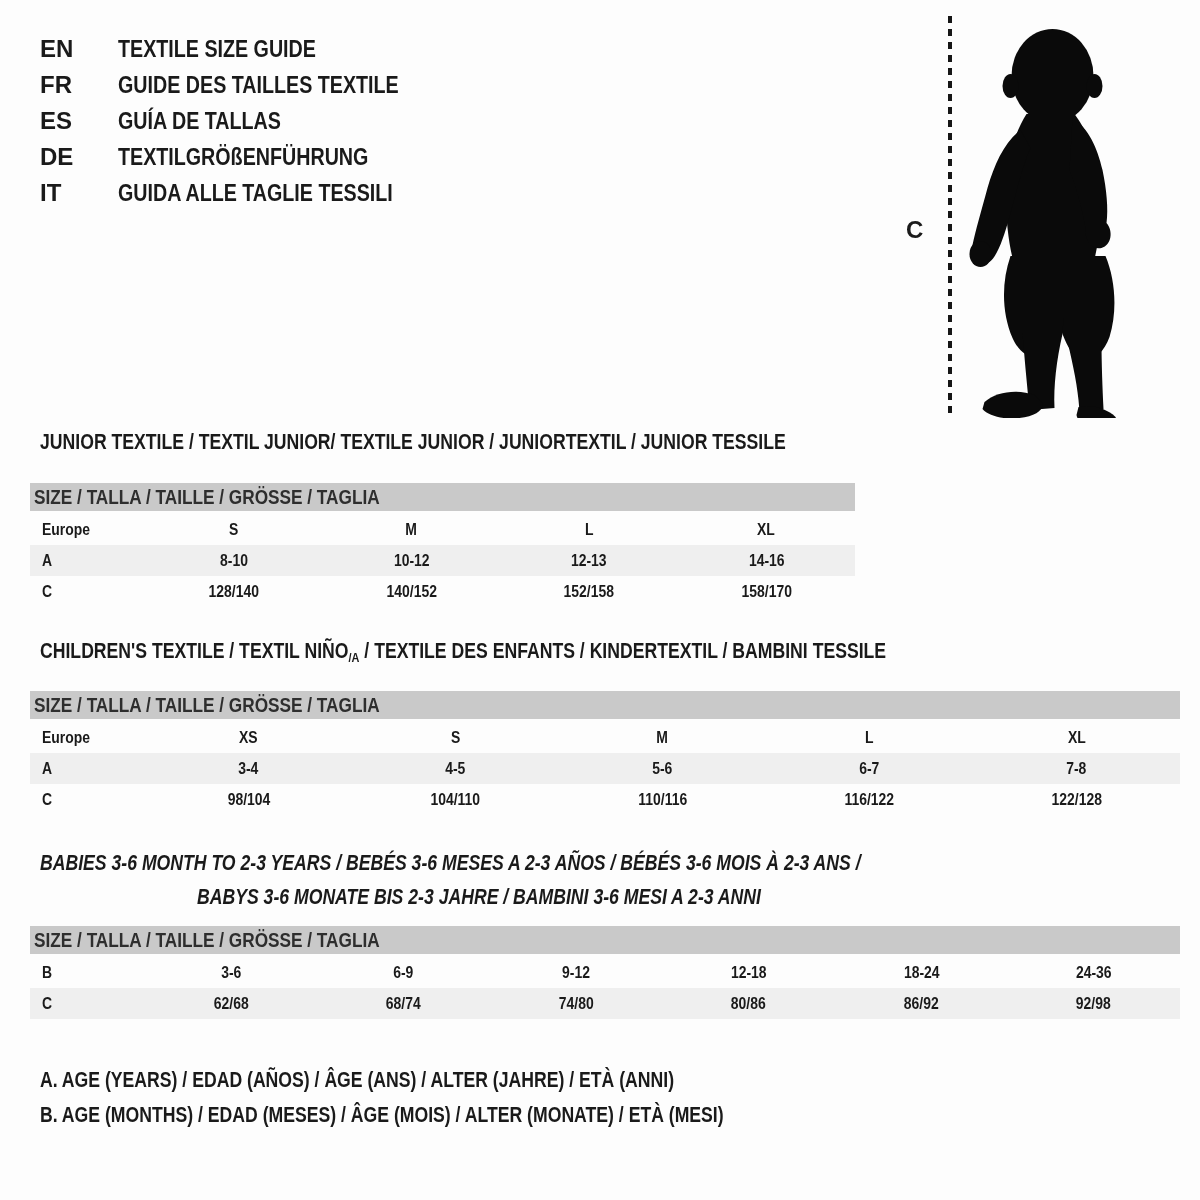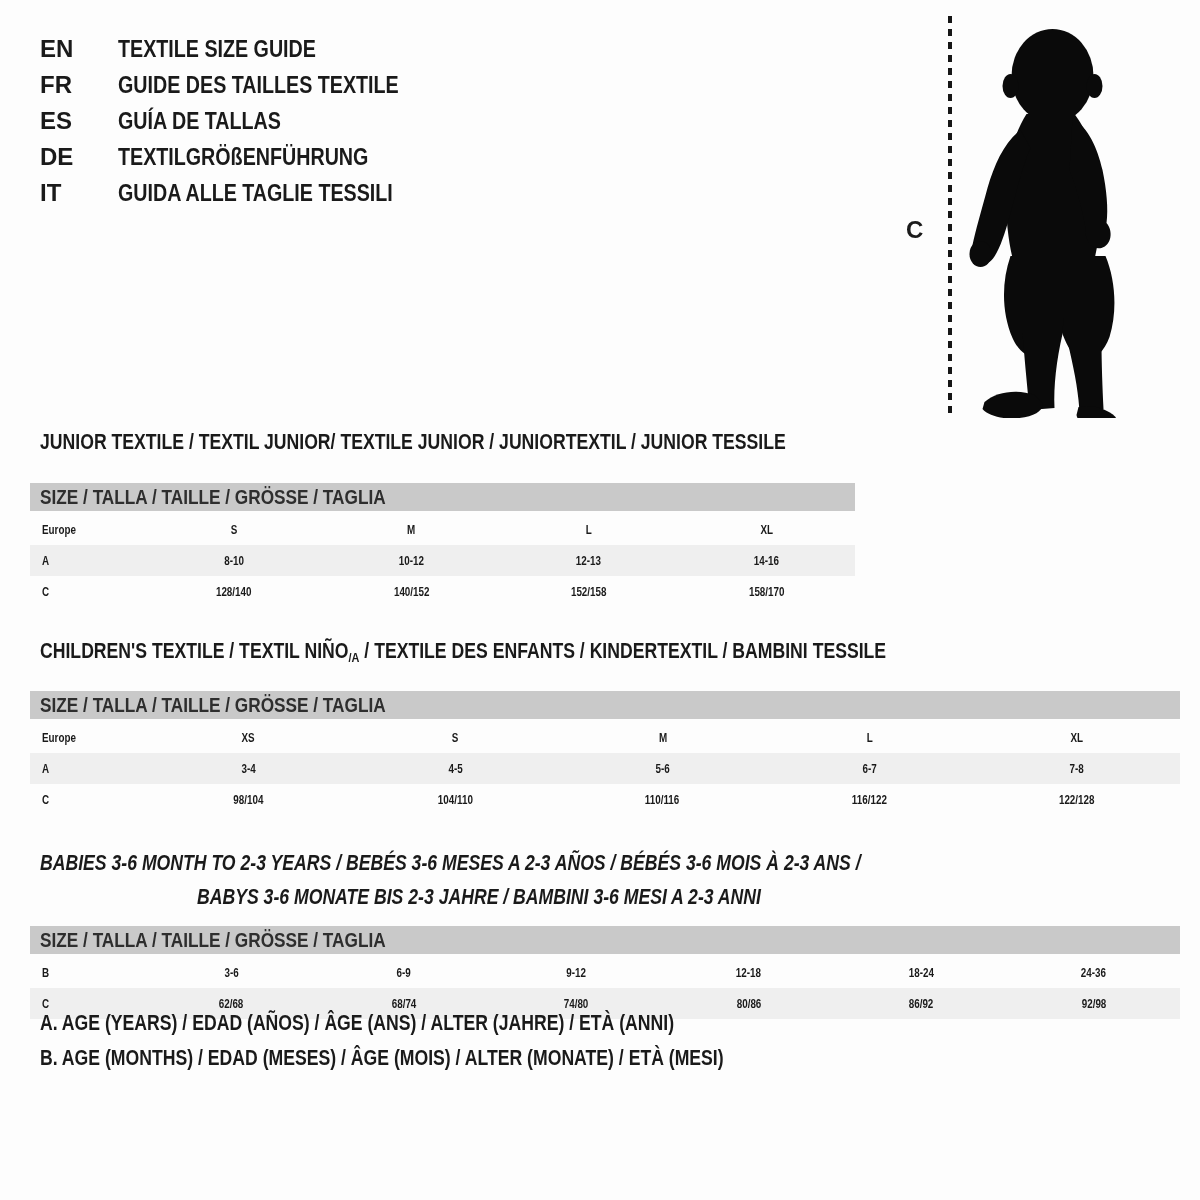--- a/index.html
+++ b/index.html
@@ -38,30 +38,30 @@
   .title-babies   { top: 846px; line-height: 34px; font-style: italic; }
   .sub { font-size: 0.62em; vertical-align: -0.28em; }
 
   
   .stable { position: absolute; left: 30px; }
   .t-junior   { top: 483px; width: 825px; }
   .t-children { top: 691px; width: 1150px; }
   .t-babies   { top: 926px; width: 1150px; }
   .size-header {
     height: 28px; background: #c9c9c9; color: #2e2e2e;
-    display: flex; align-items: center; padding-left: 10px;
+    display: flex; align-items: center; padding-left: 4px;
     font-size: 21px; margin-bottom: 3px;
   }
-  .trow { display: flex; height: 31px; align-items: center; font-size: 12px; }
+  .trow { display: flex; height: 31px; align-items: center; font-size: 17px; }
   .trow.shaded { background: #efefef; }
   .cell-label { flex: 0 0 115px; width: 115px; padding-left: 12px; box-sizing: border-box; }
   .cell-val { flex: 1; text-align: center; }
 
   
-  .legend { position: absolute; left: 40px; top: 1006px; }
+  .legend { position: absolute; left: 40px; top: 1063px; }
   .legend-row { height: 35px; display: flex; align-items: center; font-size: 21.5px; }
 </style>
 </head>
 <body>
 
 <div class="page">
 
   <div class="lang-block">
     <div class="lang-row">
       <span class="lang-code">EN</span>

